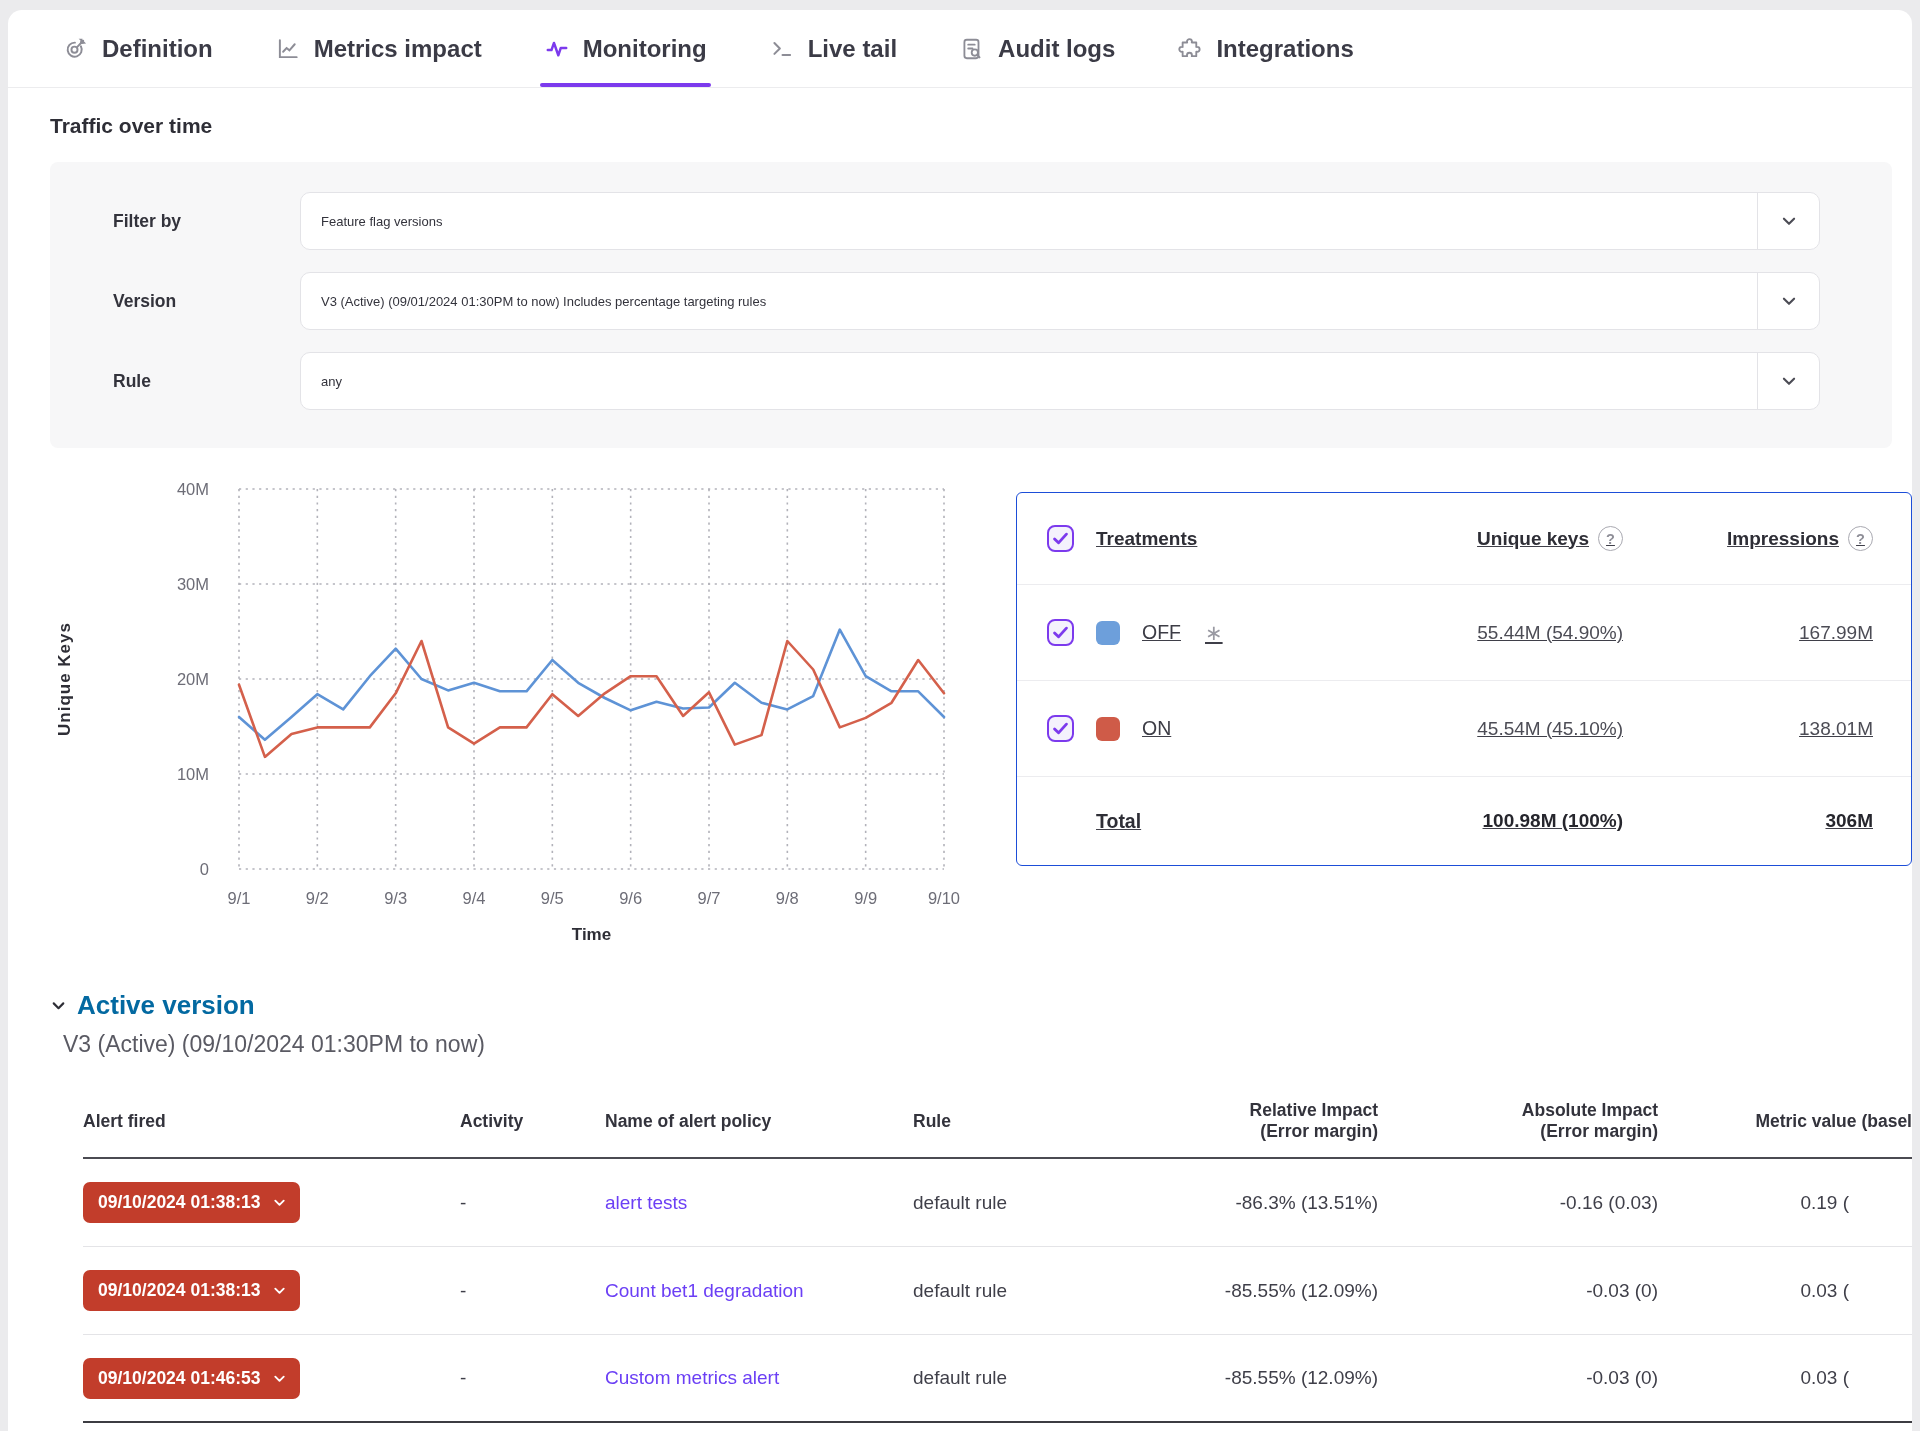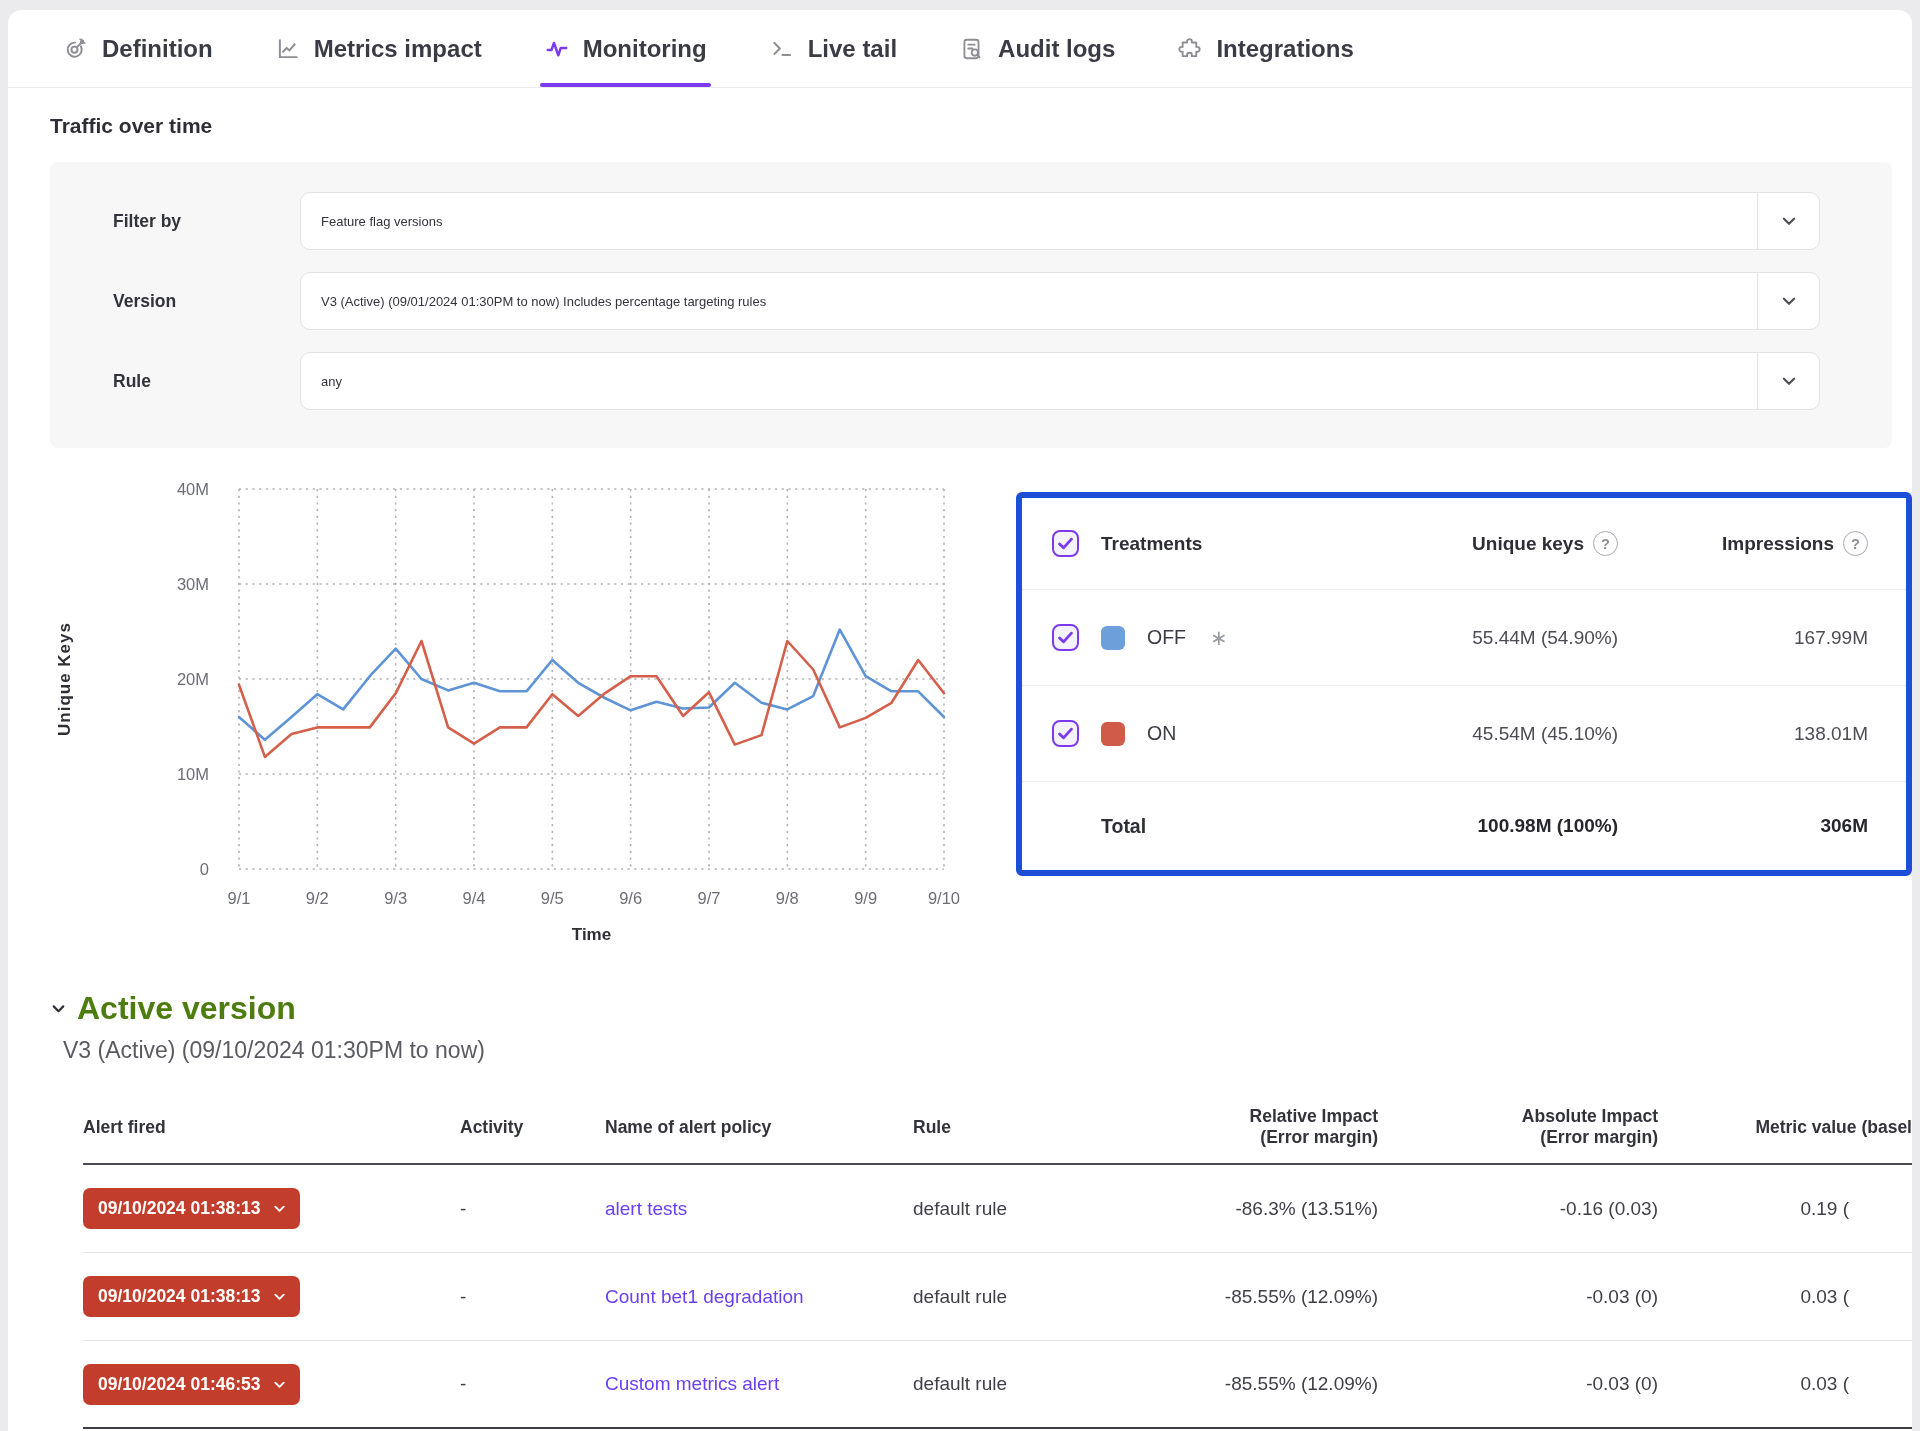--- a/index.html
+++ b/index.html
@@ -31,22 +31,22 @@
   .dd-caret { width:62px; align-self:stretch; display:flex; align-items:center; justify-content:center;
               border-left:1px solid #e3e3e7; color:#4d4d56; }
 
   
   .viz-row { display:flex; margin:28px 0 0 36px; }
   #traffic-chart { flex:none; }
   .grid { stroke:#b2b2ba; stroke-width:1.6; stroke-dasharray:2.2 4.5; fill:none; }
   .ytick,.xtick { font-family:"Liberation Sans","DejaVu Sans",sans-serif; font-size:16.5px; fill:#6d6d77; }
   .axis-title { font-family:"Liberation Sans","DejaVu Sans",sans-serif; font-size:17px; font-weight:700; fill:#2e2e36; }
 
-  .treat-panel { width:900px; margin-left:52px; margin-top:16px; border:6px solid #1d4ed8;
-                 border-radius:6px; background:#fff; align-self:flex-start; }
+  .treat-panel { width:900px; margin-left:52px; margin-top:16px; border:1px solid #1d4ed8;
+                 border-radius:6px; background:#fff; align-self:flex-start;text-decoration:underline; }
   .treat-row { display:flex; align-items:center; padding:0 38px 0 30px; }
   .treat-row.header { height:92px; border-bottom:1px solid #ececef; }
   .treat-row.data { height:96px; border-bottom:1px solid #ececef; }
   .treat-row.total { height:88px; }
   .t-name { flex:1; display:flex; align-items:center; gap:22px; }
   .t-keys { width:330px; text-align:right; font-size:19px; color:#4c4c55; }
   .t-imps { width:250px; text-align:right; font-size:19px; color:#4c4c55; }
   .t-head { font-size:19px; font-weight:700; color:#2e2e36; }
   .t-keys.t-headwrap,.t-imps.t-headwrap { display:flex; justify-content:flex-end; align-items:center; gap:9px; }
   .checkbox { width:27px; height:27px; border:2.4px solid #7c3aed; border-radius:8px;
@@ -54,21 +54,21 @@
   .swatch { width:24px; height:24px; border-radius:6px; }
   .tname-label { font-size:19.5px; color:#3c3c45; }
   .default-mark { font-size:21px; color:#9a9aa3; margin-left:2px; }
   .help { width:25px; height:25px; border-radius:50%; border:1.6px solid #a9a9b1; color:#8e8e97;
           font-size:14.5px; font-weight:700; display:flex; align-items:center; justify-content:center; cursor:pointer; }
   .total-label { font-size:19.5px; font-weight:700; color:#2e2e36; margin-left:49px; }
   .t-bold { font-weight:700; color:#26262d; }
 
   
   .section-head { display:flex; align-items:center; gap:10px; margin:44px 0 0 42px; }
-  .section-head h2 { font-size:32px; font-weight:700; color:#4d7c0f; }
+  .section-head h2 { font-size:26px; font-weight:700; color:#0369a1; }
   .section-sub { margin:10px 0 0 55px; font-size:23px; color:#5a5a63; }
 
   
   .alerts { margin:26px 0 0 75px; }
   .alert-grid { display:grid; grid-template-columns:355px 145px 330px 215px 250px 280px minmax(195px,1fr);
                 align-items:center; }
   .alerts-header { padding:16px 0 15px 0; border-bottom:2.5px solid #4b4b52; }
   .ah { font-size:17.5px; font-weight:700; color:#33333c; white-space:pre-line; }
   .ah.right { text-align:right; }
   .alert-row { height:88px; border-bottom:1px solid #e4e4e7; }

